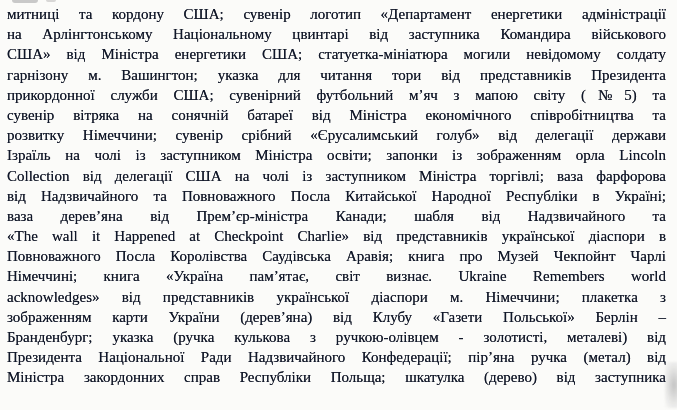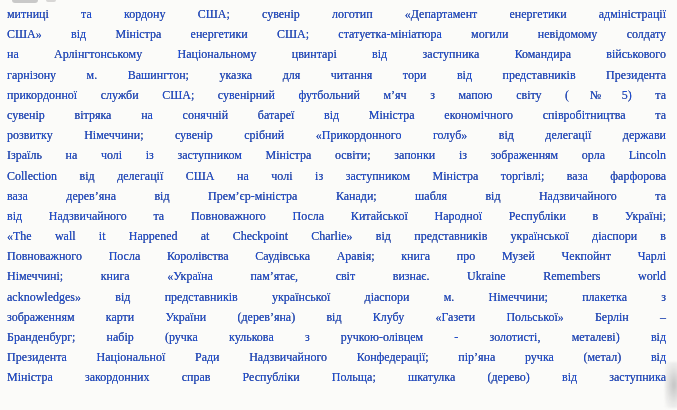--- a/index.html
+++ b/index.html
@@ -12,23 +12,23 @@
     width: 677px;
     height: 410px;
     margin: 0;
     background: #fbfbf9;
     overflow: hidden;
     box-sizing: border-box;
     padding: 4px 11px 0 7px;
   }
   .doc-body {
     font-family: "Liberation Serif", "DejaVu Serif", serif;
-    font-size: 12px;
+    font-size: 15px;
     line-height: 20.2px;
-    color: #1d4ed8;
+    color: #0f172a;
     filter: blur(0.28px);
     text-shadow: 0 0 0.45px #4a484e;
   }
   .line {
     text-align: justify;
     text-align-last: justify;
     white-space: normal;
     height: 20.2px;
     overflow: visible;
   }
@@ -69,34 +69,34 @@
 </style>
 </head>
 <body>
 
 <div class="page">
   <div class="artifact-top"></div>
   <div class="artifact-top2"></div>
 
   <div class="doc-body">
     <div class="line">митниці та кордону США; сувенір логотип «Департамент енергетики адміністрації</div>
+    <div class="line">на Арлінгтонському Національному цвинтарі від заступника Командира військового</div>
     <div class="line">США» від Міністра енергетики США; статуетка-мініатюра могили невідомому солдату</div>
-    <div class="line">на Арлінгтонському Національному цвинтарі від заступника Командира військового</div>
     <div class="line">гарнізону м. Вашингтон; указка для читання тори від представників Президента</div>
     <div class="line">прикордонної служби США; сувенірний футбольний м’яч з мапою світу (№5) та</div>
     <div class="line">сувенір вітряка на сонячній батареї від Міністра економічного співробітництва та</div>
-    <div class="line">розвитку Німеччини; сувенір срібний «Прикордонного голуб» від делегації держави</div>
+    <div class="line">розвитку Німеччини; сувенір срібний «Єрусалимський голуб» від делегації держави</div>
     <div class="line">Ізраїль на чолі із заступником Міністра освіти; запонки із зображенням орла Lincoln</div>
     <div class="line">Collection від делегації США на чолі із заступником Міністра торгівлі; ваза фарфорова</div>
+    <div class="line">від Надзвичайного та Повноважного Посла Китайської Народної Республіки в Україні;</div>
     <div class="line">ваза дерев’яна від Прем’єр-міністра Канади; шабля від Надзвичайного та</div>
-    <div class="line">від Надзвичайного та Повноважного Посла Китайської Народної Республіки в Україні;</div>
     <div class="line">«The wall it Happened at Checkpoint Charlie» від представників української діаспори в</div>
     <div class="line">Повноважного Посла Королівства Саудівська Аравія; книга про Музей Чекпойнт Чарлі</div>
     <div class="line">Німеччині; книга «Україна пам’ятає, світ визнає. Ukraine Remembers world</div>
     <div class="line">acknowledges» від представників української діаспори м. Німеччини; плакетка з</div>
     <div class="line">зображенням карти України (дерев’яна) від Клубу «Газети Польської» Берлін –</div>
-    <div class="line">Бранденбург; набір (ручка кулькова з ручкою-олівцем - золотисті, металеві) від</div>
+    <div class="line">Бранденбург; указка (ручка кулькова з ручкою-олівцем - золотисті, металеві) від</div>
     <div class="line">Президента Національної Ради Надзвичайного Конфедерації; пір’яна ручка (метал) від</div>
     <div class="line">Міністра закордонних справ Республіки Польща; шкатулка (дерево) від заступника</div>
   </div>
 
   <div class="artifact-smudge"></div>
 </div>
 
 </body></html>

